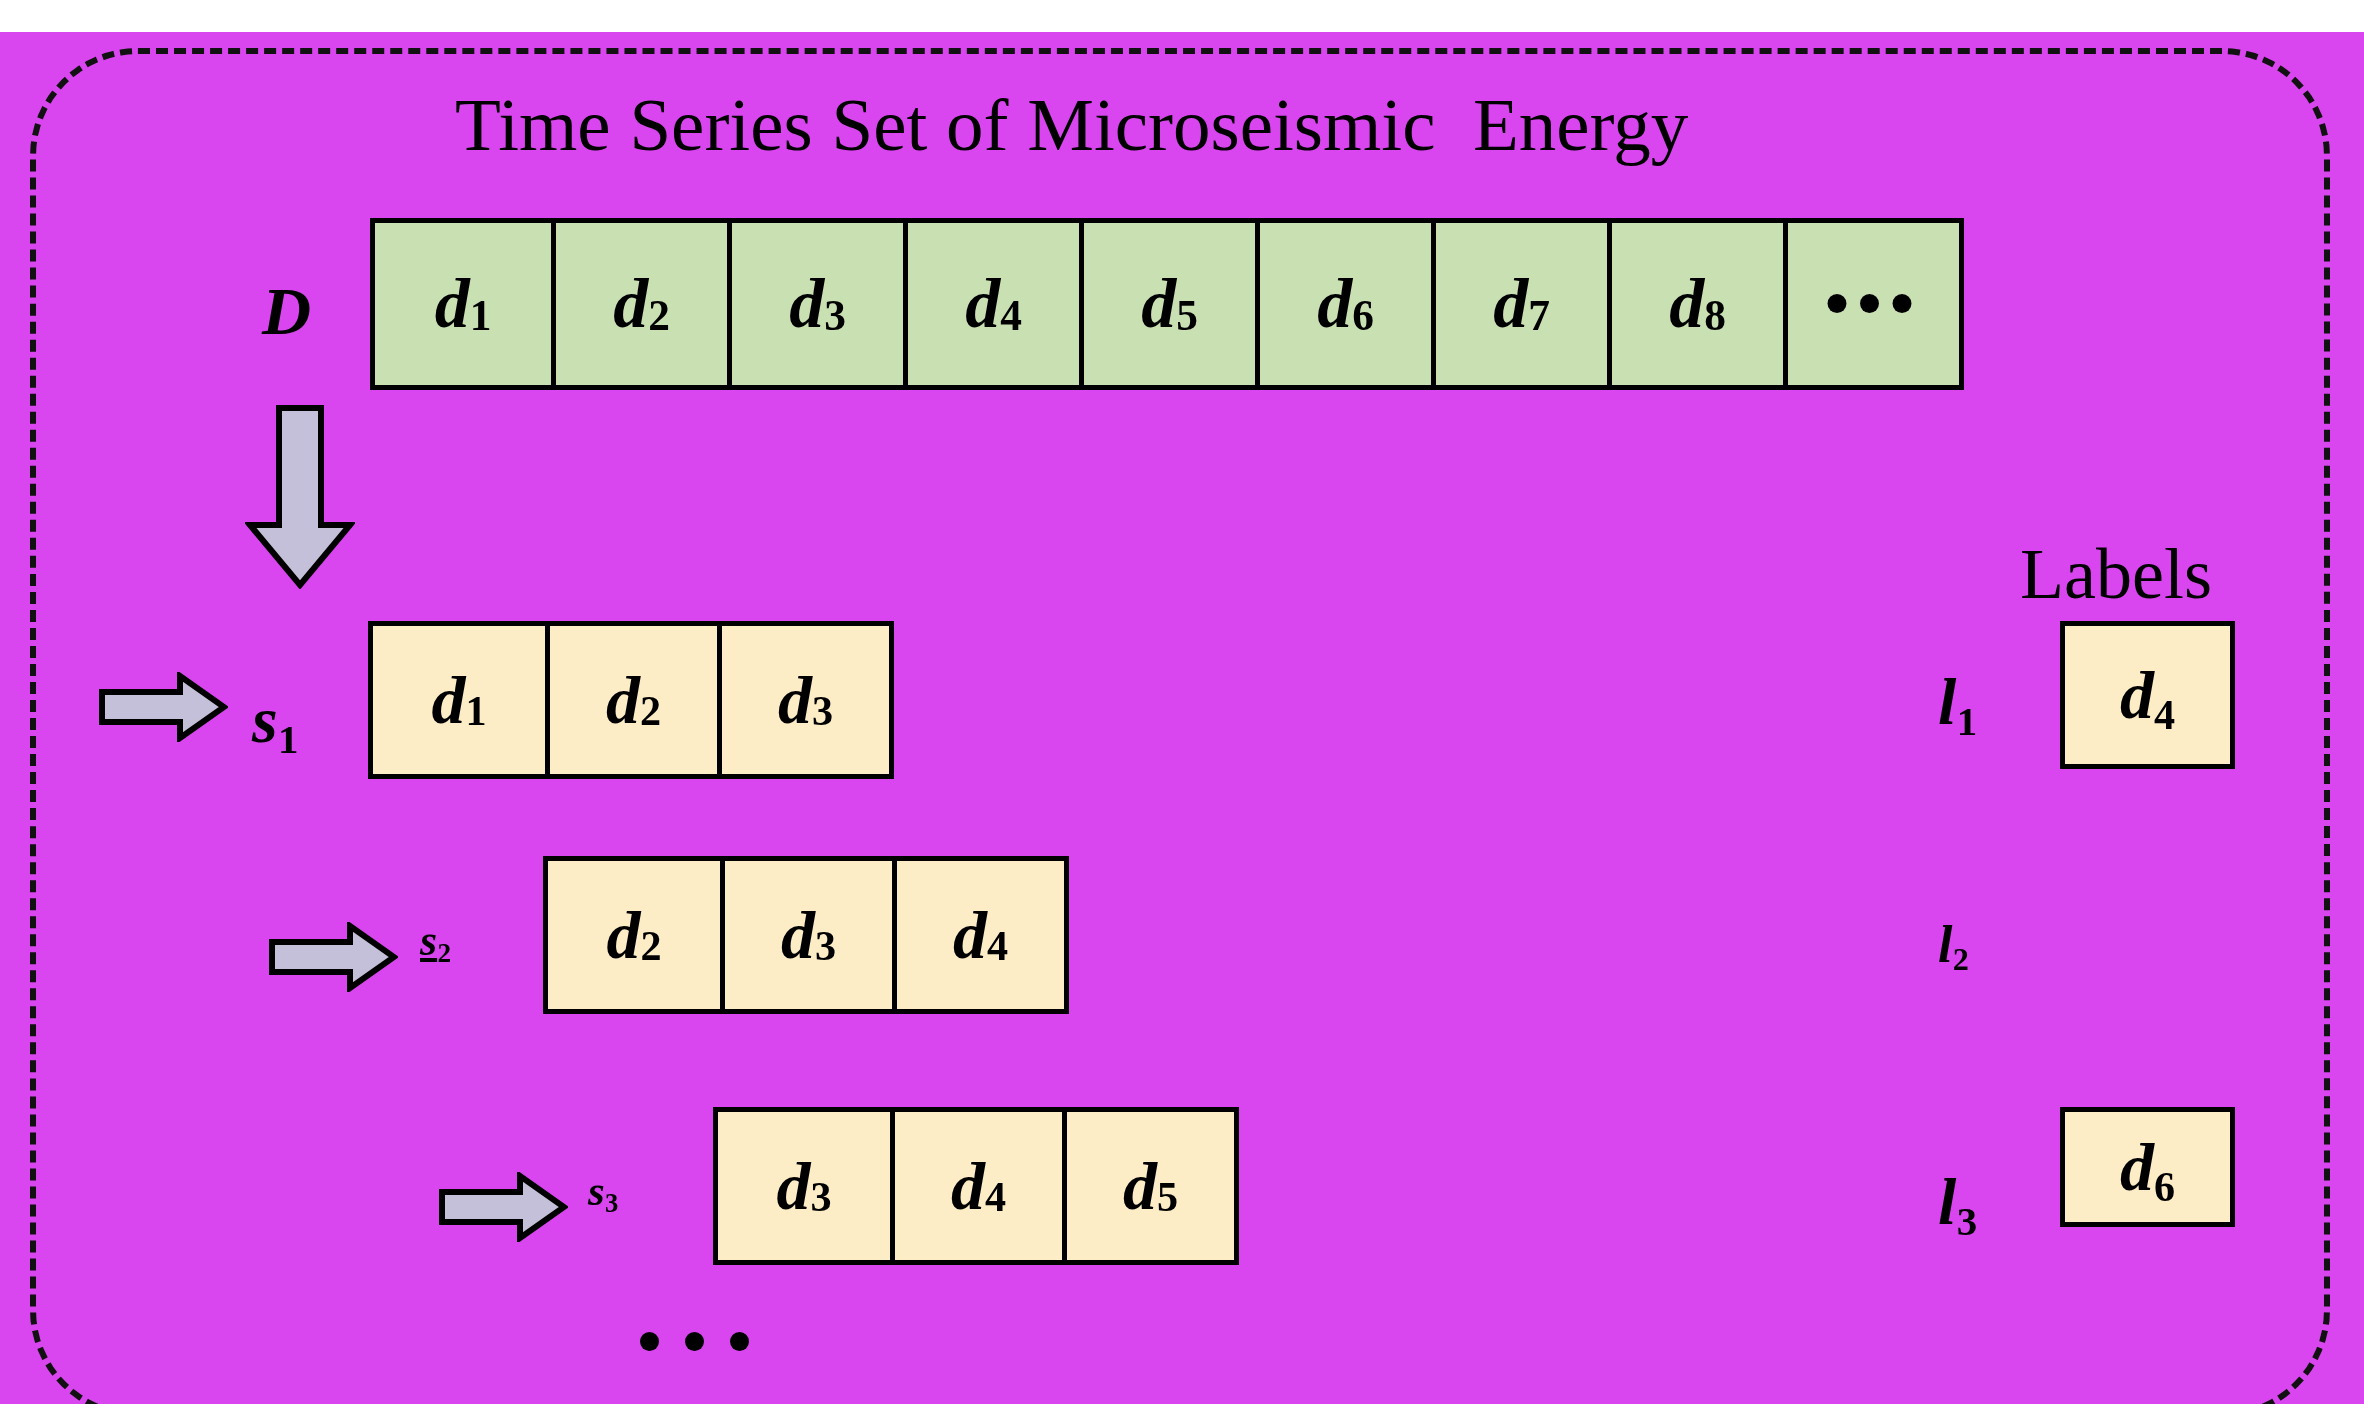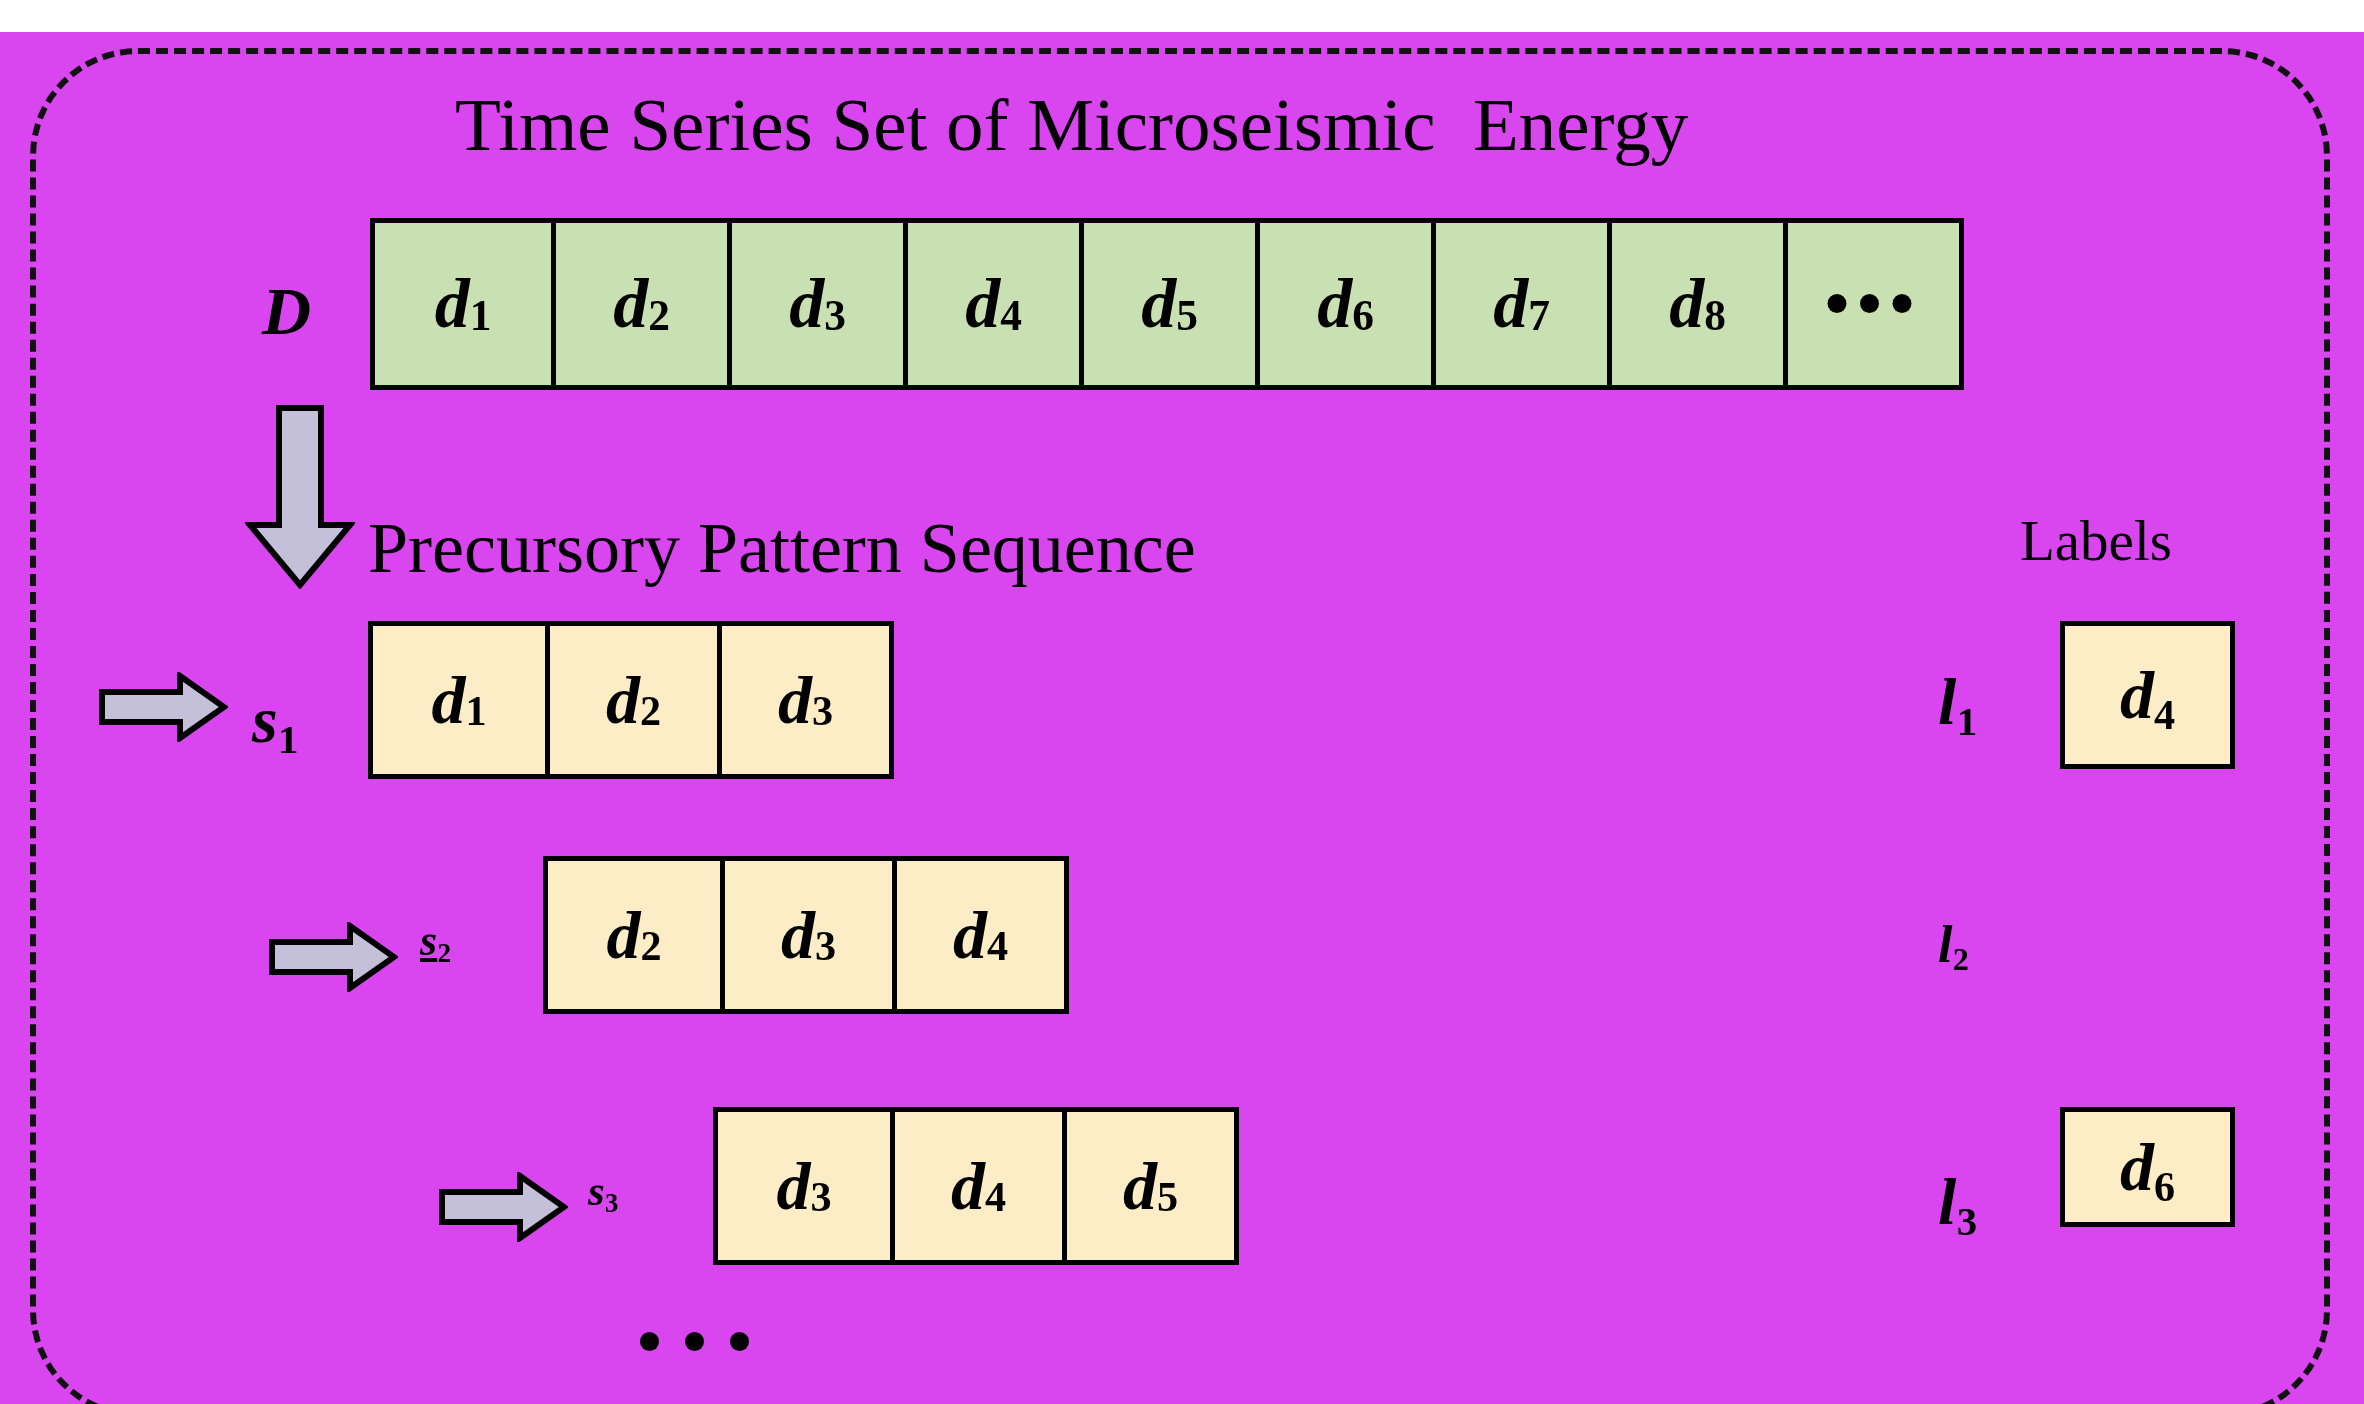--- a/index.html
+++ b/index.html
@@ -181,23 +181,22 @@
       </div>
       <div class="cell cell-green" style="width: 176px; height: 162px; font-size: 70px;">
         <span style="letter-spacing: 8px; font-style: normal;">•••</span>
       </div>
     </div>
 
   <svg class="arrow-svg" style="left:245px; top:373px;" width="110" height="184" viewBox="0 0 110 184">
     <polygon points="34,3 76,3 76,120 105,120 55,180 5,120 34,120" fill="#c5c0da" stroke="#000000" stroke-width="6" stroke-linejoin="miter"></polygon>
   </svg>
 
-  <div class="serif-title" style="left:368px; top:480px; font-size:72px;">Precursory Pattern Sequence</div>
-
-  <div class="serif-title" style="left:2020px; top:480px; font-size:57px;">Labels</div>
+
+  <div class="serif-title" style="left:2020px; top:506px; font-size:72px;">Labels</div>
 
   <svg class="arrow-svg" style="left:98px; top:640px;" width="130" height="70" viewBox="0 0 130 70">
     <polygon points="4,20 82,20 82,4 126,35 82,66 82,50 4,50" fill="#c5c0da" stroke="#000000" stroke-width="6" stroke-linejoin="miter"></polygon>
   </svg>
   <div class="math-label" style="left:252px; top:655px; font-size:66px;"><span>s</span><sub>1</sub></div>
   <div class="cell-row" id="seq-row-0" style="left:368px; top:589px;">
       <div class="cell cell-yellow" style="width: 172px; height: 148px; font-size: 68px;">
         <span>d</span>
         <sub>1</sub>
       </div>

